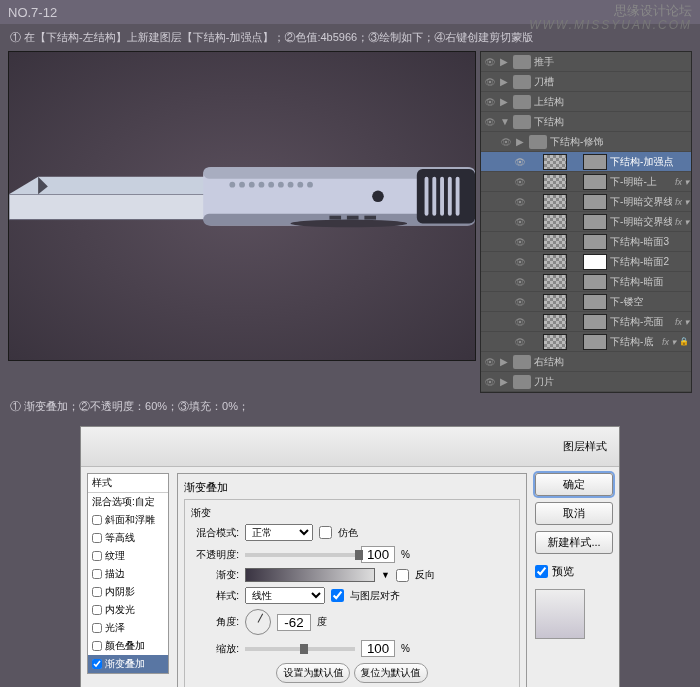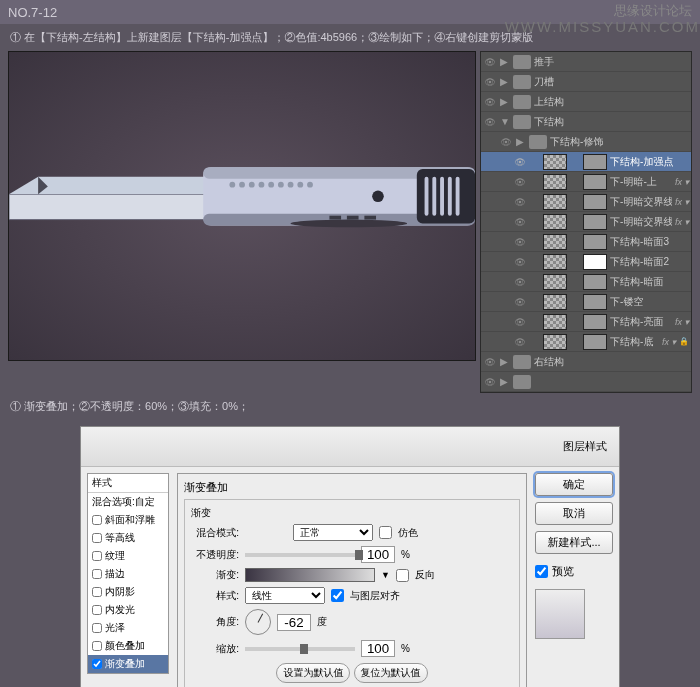--- a/index.html
+++ b/index.html
@@ -1,20 +1,20 @@
 <!DOCTYPE html>
 <html><head>
 <meta charset="utf-8">
 <style>
 * { margin: 0; padding: 0; box-sizing: border-box; font-family: "Microsoft YaHei", sans-serif; }
 body { background: #5a5560; width: 700px; height: 687px; overflow: hidden; font-size: 11px; }
 .top-bar { height: 24px; background: #6b6575; display: flex; align-items: center; padding: 0 8px; }
 .step-no { color: #d0cdd5; font-size: 13px; }
 .watermark { position: absolute; top: 2px; right: 8px; font-size: 13px; color: #888; }
-.watermark2 { position: absolute; top: 18px; right: 0; font-size: 15px; color: #777; letter-spacing: 2px; }
+.watermark2 { position: absolute; top: 18px; right: 8px; font-size: 12px; color: #777; letter-spacing: 2px; font-style: italic; }
 .instruction { color: #d0cdd5; padding: 6px 10px; font-size: 11px; }
 .canvas-row { display: flex; padding: 0 8px; gap: 4px; }
 .canvas { width: 478px; height: 310px; background: radial-gradient(ellipse at center, #5a4f5c 0%, #3a333e 100%); border: 1px solid #1a1a1a; position: relative; overflow: hidden; }
 .knife { position: absolute; top: 50%; left: 0; transform: translateY(-50%); width: 100%; }
 .layers-panel { flex: 1; background: #535353; border: 1px solid #2a2a2a; font-size: 10px; color: #ccc; }
 .layer-row { display: flex; align-items: center; height: 20px; border-bottom: 1px solid #484848; padding: 0 2px; gap: 3px; }
 .layer-row.selected { background: #5976a3; color: #fff; }
 .layer-row.indent1 { padding-left: 18px; }
 .layer-row.indent2 { padding-left: 32px; }
 .eye { width: 14px; height: 14px; display: flex; align-items: center; justify-content: center; }
@@ -231,20 +231,21 @@
         <span class="eye"></span>
     <span class="arrow">▶</span>
     <span class="folder-icon"></span>
     <span class="layer-name">右结构</span>
 
     </div>
       <div class="layer-row">
         <span class="eye"></span>
     <span class="arrow">▶</span>
     <span class="folder-icon"></span>
+    <span class="layer-name">刀片</span>
 
     </div>
     </div>
 </div>
 
 <div class="instruction">① 渐变叠加；②不透明度：60%；③填充：0%；</div>
 
 <div class="dialog">
   <div class="dialog-title">图层样式</div>
   <div class="dialog-body">
@@ -292,21 +293,21 @@
           </div>
       </div>
     </div>
 
     <div class="center-col">
       <div class="section-title">渐变叠加</div>
       <div style="border:1px solid #bbb;padding:6px;">
         <div style="font-size:10px;margin-bottom:4px;">渐变</div>
         <div class="form-row">
           <span class="lbl">混合模式:</span>
-          <select style="width:80px;margin-left:48px;"><option>正常</option></select>
+          <select style="width:68px;"><option>正常</option></select>
           <input type="checkbox" style="">
           <span>仿色</span>
         </div>
         <div class="form-row">
           <span class="lbl">不透明度:</span>
           <div class="slider" style="--pos:100%;">
               <style>.slider::after{left:var(--pos,50%);}</style>
             </div>
           <input class="num" value="100" style="">
           <span>%</span>

